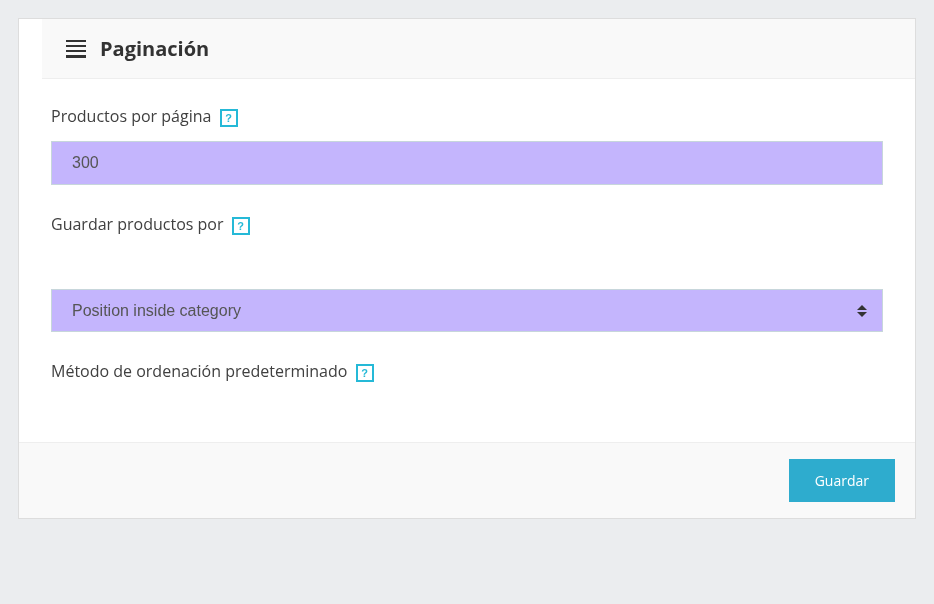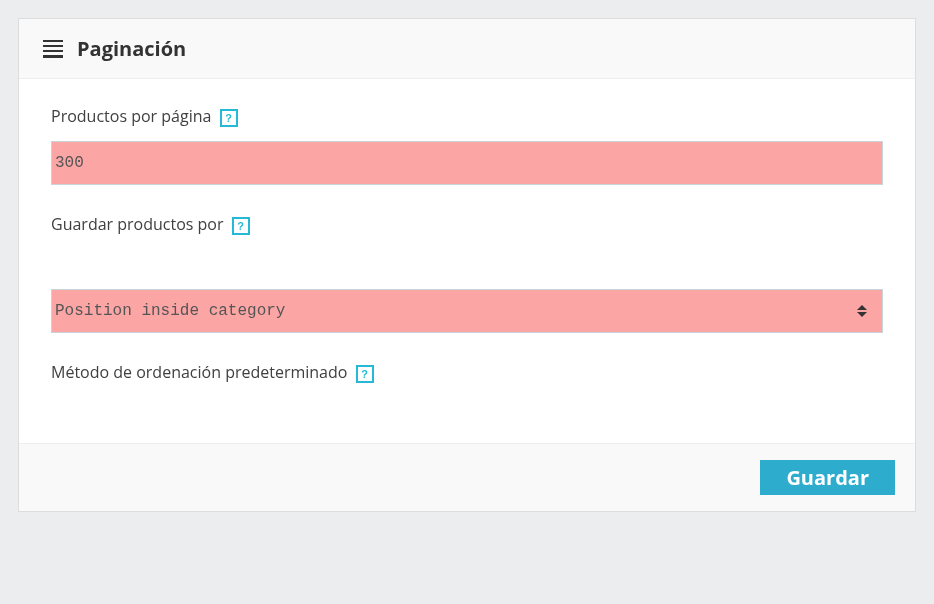--- a/index.html
+++ b/index.html
@@ -18,20 +18,21 @@
       border: 1px solid #ddd;
       max-width: 900px;
     }
     .panel-header {
       background: #f9f9f9;
       padding: 16px 20px 16px 24px;
       border-bottom: 1px solid #eee;
       display: flex;
       align-items: center;
       gap: 14px;
+      margin-left: 23px;
     }
     .hamburger-icon {
       display: inline-flex;
       flex-direction: column;
       justify-content: center;
       gap: 3px;
       width: 20px;
       height: 18px;
     }
     .hamburger-icon span {
@@ -68,27 +69,27 @@
       color: #25b9d7;
       font-size: 11px;
       font-weight: 700;
       vertical-align: middle;
       margin-left: 4px;
       cursor: pointer;
       font-family: Arial, sans-serif;
     }
     .form-control {
       width: 100%;
-      padding: 12px 3px;
+      padding: 12px 20px;
       font-size: 16px;
       border: 1px solid #c7d6db;
       color: #555;
-      background: #fca5a5;
+      background: #c4b5fd;
       outline: none;
-      font-family: Liberation Mono, monospace;
+      font-family: Liberation Sans, sans-serif;
     }
     .select-wrapper {
       position: relative;
       width: 100%;
       margin-top: 40px;
     }
     .select-wrapper .form-control {
       appearance: none;
       -webkit-appearance: none;
       -moz-appearance: none;
@@ -122,23 +123,23 @@
     .panel-footer {
       background: #f9f9f9;
       border-top: 1px solid #eee;
       padding: 16px 20px;
       text-align: right;
     }
     .btn-primary {
       background: #2eacce;
       color: #fff;
       border: none;
-      font-size: 20px;
-      font-weight: 700;
-      padding: 4px 26px;
+      font-size: 14px;
+      font-weight: 400;
+      padding: 12px 26px;
       cursor: pointer;
       font-family: inherit;
     }
   </style>
 </head>
 <body>
 
 <div class="panel">
 
   <div class="panel-header">

